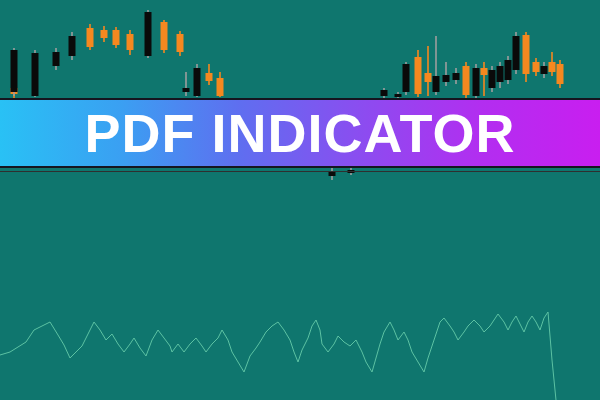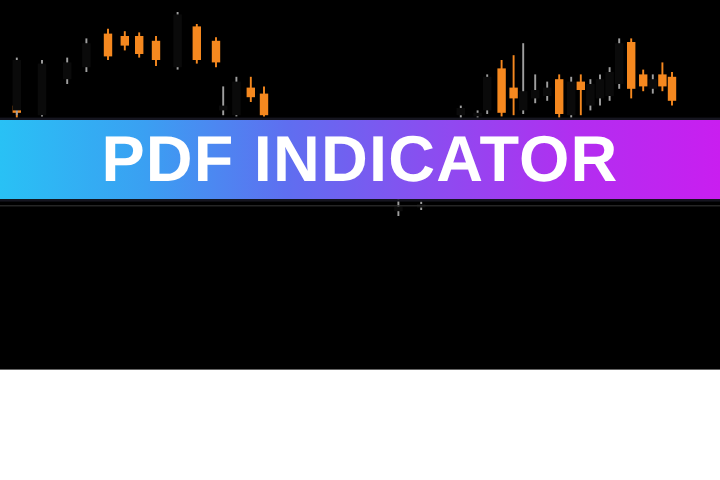--- a/index.html
+++ b/index.html
@@ -10,22 +10,22 @@
   body {
     width: 600px;
     height: 400px;
     font-family: "Liberation Sans", sans-serif;
     overflow: hidden;
     position: relative;
   }
   #stage {
     position: relative;
     width: 600px;
-    height: 308px;
-    background: #000000;
+    height: 400px;
+    background: #0f766e;
     overflow: hidden;
   }
 
   
   #candle-chart {
     position: absolute;
     left: 0;
     top: 0;
     width: 600px;
     height: 180px;

